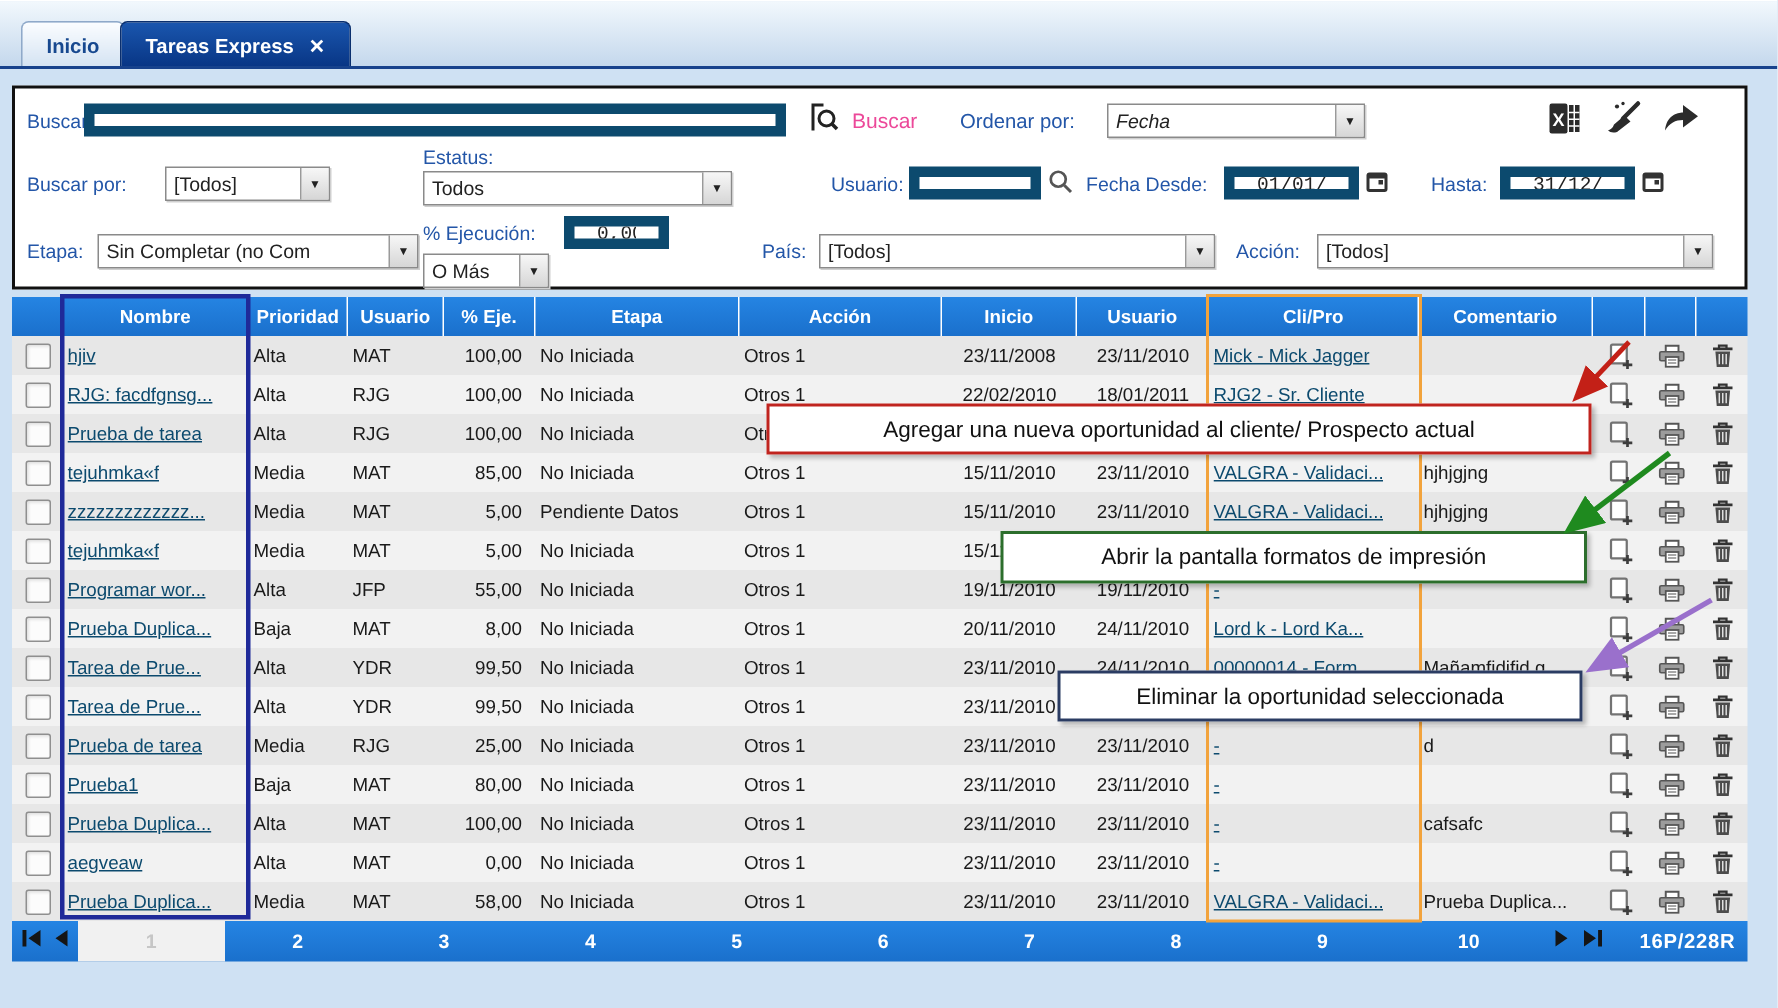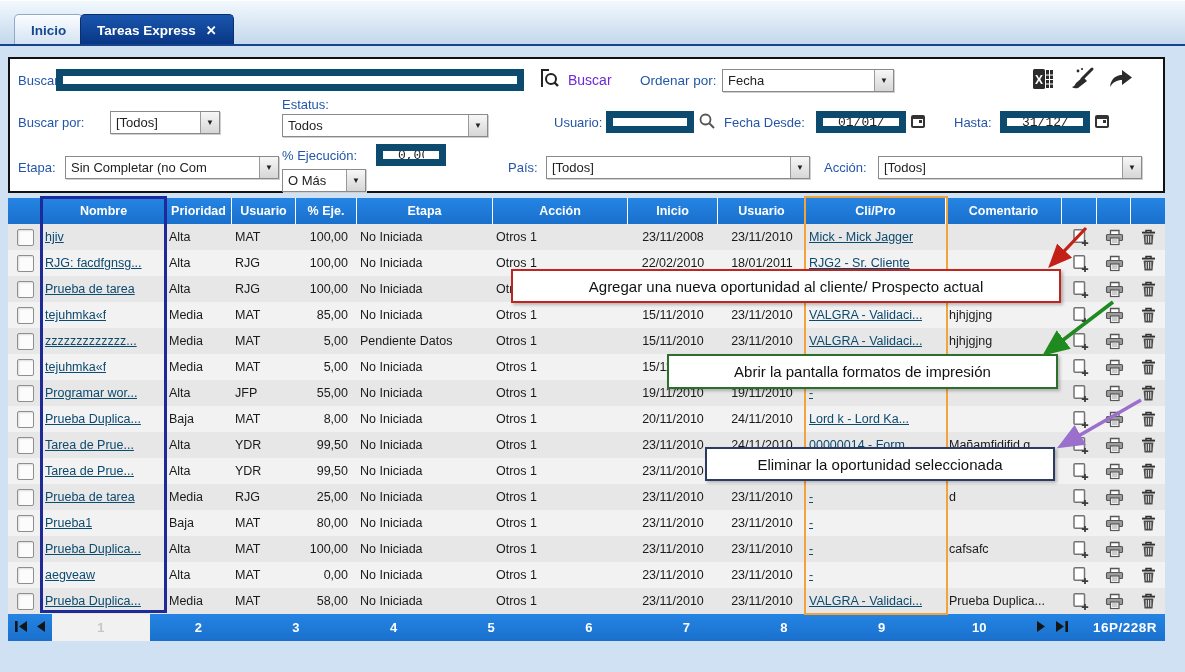--- a/index.html
+++ b/index.html
@@ -15,21 +15,21 @@
 
   
   .filter-panel{position:absolute;left:8px;top:57px;width:1157px;height:136px;background:#fff;border:2.5px solid #111;box-sizing:border-box;}
   .flabel{position:absolute;color:#2356a8;font-size:13px;white-space:nowrap;}
   .tinput{position:absolute;height:22px;border:7px solid #0c4a6e;background:#fff;font-size:13px;font-family:Liberation Mono, monospace;box-sizing:border-box;padding:0 15px;color:#222;}
   .tinput.num{text-align:right;}
   .select{position:absolute;height:23px;background:#fff;border:1px solid #8a8a8a;box-sizing:border-box;display:flex;align-items:stretch;box-shadow:1px 1px 0 #cfcfcf;}
   .select .val{flex:1;font-size:13px;color:#222;padding:3px 4px 0 5px;overflow:hidden;white-space:nowrap;}
   .select .btn{width:18px;border-left:1px solid #9a9a9a;background:linear-gradient(#f7f7f7,#d6d6d6);display:flex;align-items:center;justify-content:center;font-size:8px;color:#222;cursor:pointer;}
   .icon-btn{position:absolute;cursor:pointer;}
-  .blink{position:absolute;color:#6d28d9;font-size:14px;cursor:pointer;}
+  .blink{position:absolute;color:#ec4899;font-size:14px;cursor:pointer;}
 
   
   .grid{position:absolute;left:8px;top:198px;width:1157px;}
   .grid-header{display:flex;height:26px;background:linear-gradient(#2584e3,#1a70cc);color:#fff;font-weight:bold;font-size:12.5px;}
   .hc{display:flex;align-items:center;justify-content:center;border-right:1px solid #fff;box-sizing:border-box;overflow:hidden;white-space:nowrap;}
   .hc:last-child{border-right:none;}
   .grid-row{display:flex;height:26px;font-size:12.5px;color:#1a1a1a;}
   .grid-row.odd{background:#e7e7e7;}
   .grid-row.even{background:#f2f2f2;}
   .cell{display:flex;align-items:center;box-sizing:border-box;padding:0 3px;overflow:hidden;white-space:nowrap;}
@@ -92,21 +92,21 @@
     <input class="tinput" style="left: 46px; top: 10px; width: 468px;" value="">
     <span class="icon-btn" style="left:528px;top:8px;">
       <svg width="24" height="24" viewBox="0 0 24 24">
           <path d="M11 3 H4 v17" fill="none" stroke="#222" stroke-width="2"></path>
           <circle cx="13" cy="12" r="5" fill="none" stroke="#222" stroke-width="2"></circle>
           <path d="M16.5 15.5 L20 19" stroke="#222" stroke-width="2.4"></path>
         </svg>
     </span>
     <span class="blink" style="left:558px;top:13px;">Buscar</span>
     <span class="flabel" style="left:630px;top:14px;font-size:13.5px;">Ordenar por:</span>
-    <div class="select" style="left:712px;top:10px;width:172px;">
+    <div class="select" style="left:728px;top:10px;width:172px;font-style:italic;">
       <span class="val">Fecha</span>
       <span class="btn">▼</span>
     </div>
     <span class="icon-btn" style="left:1020px;top:7px;">
       <svg width="26" height="26" viewBox="0 0 26 26">
           <rect x="3" y="3" width="12" height="20" rx="1.5" fill="#2b2b2b"></rect>
           <text x="5" y="18" fill="#fff" font-size="12" font-weight="bold" font-family="Liberation Sans,sans-serif">X</text>
           <rect x="16" y="4" width="7" height="18" fill="#2b2b2b"></rect>
           <path d="M16 9 h7 M16 13.5 h7 M16 18 h7 M19.5 4 v18" stroke="#fff" stroke-width="1"></path>
         </svg>

